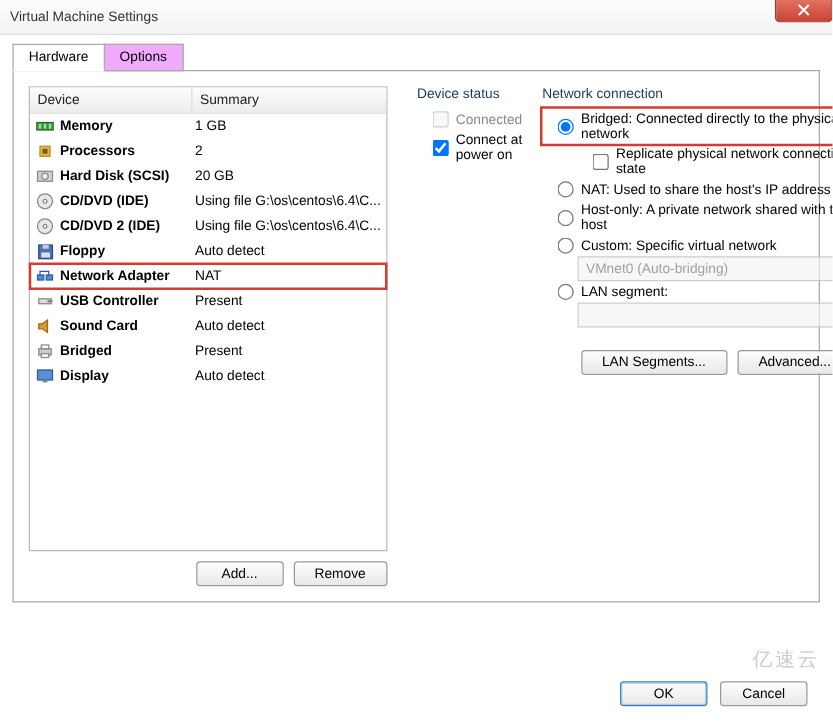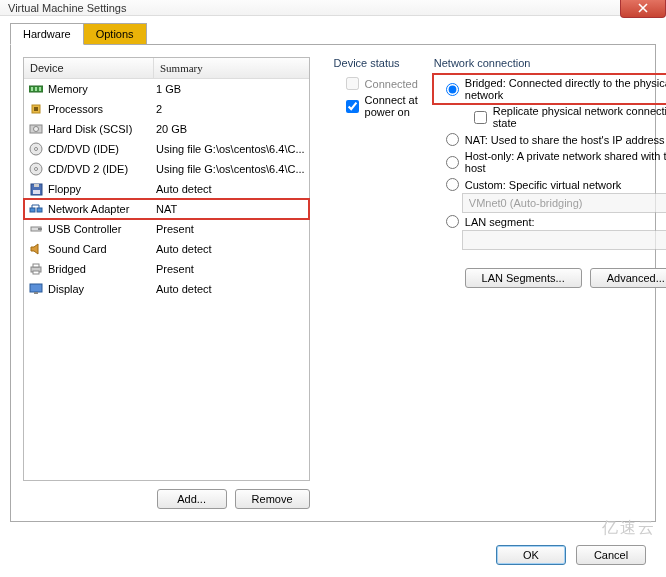--- a/index.html
+++ b/index.html
@@ -1,34 +1,34 @@
 <!DOCTYPE html>
 <html><head>
 <meta charset="utf-8">
 <style>
 * { box-sizing: border-box; font-family: "Segoe UI", Tahoma, sans-serif; font-size: 11px; }
 body { margin: 0; background: #fff; width: 666px; height: 577px; position: relative; }
-.titlebar { background: linear-gradient(#fcfcfc,#f3f3f3); height: 16px; border-bottom: 1px solid #ddd; display: flex; align-items: center; padding: 0 8px; color: #333; font-size: 12px; }
+.titlebar { background: linear-gradient(#fcfcfc,#f3f3f3); height: 28px; border-bottom: 1px solid #ddd; display: flex; align-items: center; padding: 0 8px; color: #333; font-size: 12px; }
 .closebtn { position: absolute; right: 0; top: -2px; width: 46px; height: 20px; background: linear-gradient(#e67766,#c74433); border: 1px solid #a33; border-top: none; border-radius: 0 0 4px 4px; display: flex; align-items: center; justify-content: center; }
 .closebtn svg { width: 10px; height: 10px; }
 .tabs { display: flex; margin: 6px 0 0 10px; text-align: center; }
-.tab { padding: 4px 12px; border: 1px solid #aaa; background: #eab308; position: relative; top: 1px; }
+.tab { padding: 4px 12px; border: 1px solid #aaa; background: #f0abfc; position: relative; top: 1px; }
 .tab.active { background: #fff; border-bottom: 1px solid #fff; z-index: 2; }
 .tab + .tab { margin-left: -1px; }
-.panel { border: 1px solid #aaa; margin: 0 10px 10px 10px; height: 478px; display: flex; padding: 12px; gap: 24px; }
+.panel { border: 1px solid #aaa; margin: 0 10px 10px 10px; height: 426px; display: flex; padding: 12px; gap: 24px; }
 .left { width: 320px; display: flex; flex-direction: column; }
 .devlist { border: 1px solid #bbb; flex: 1; }
 .devhead { display: flex; background: linear-gradient(#fdfdfd,#ececec); border-bottom: 1px solid #ddd; }
 .devhead div { padding: 4px 6px; font-weight: normal; color: #222; }
 .col-dev { width: 130px; border-right: 1px solid #ddd; }
-.col-sum { flex: 1; font-family: Liberation Serif, serif; }
+.col-sum { flex: 1; }
 .row { display: flex; align-items: center; padding: 2px 4px; cursor: default; }
 .row.hl { outline: 2px solid #d73a2f; outline-offset: -1px; justify-content: center; }
 .row .ic { width: 16px; height: 16px; margin-right: 4px; display: flex; align-items: center; justify-content: center; }
-.row .dname { width: 108px; white-space: nowrap; overflow: hidden; text-overflow: ellipsis; }
+.row .dname { width: 108px; white-space: nowrap; overflow: hidden; text-overflow: ellipsis; font-weight: bold; }
 .row .dsum { flex: 1; white-space: nowrap; overflow: hidden; text-overflow: ellipsis; }
 .btnrow { display: flex; justify-content: flex-end; gap: 8px; margin-top: 8px; }
 .btn { background: linear-gradient(#fdfdfd,#e8e8e8); border: 1px solid #999; padding: 3px 16px; border-radius: 3px; cursor: pointer; min-width: 70px; text-align: center; }
 .btn.primary { border-color: #3c7fb1; box-shadow: 0 0 0 1px #a3d1f5 inset; }
 .right { flex: 1; display: flex; flex-direction: row; gap: 16px; }
 .group { }
 .group-title { color: #1e395b; margin-bottom: 6px; }
 .chkrow, .radrow { display: flex; align-items: center; gap: 6px; padding: 2px 0 2px 12px; }
 .chkrow input, .radrow input { margin: 0; }
 .radrow.hl { outline: 2px solid #d73a2f; outline-offset: 0px; padding-right: 8px; }

